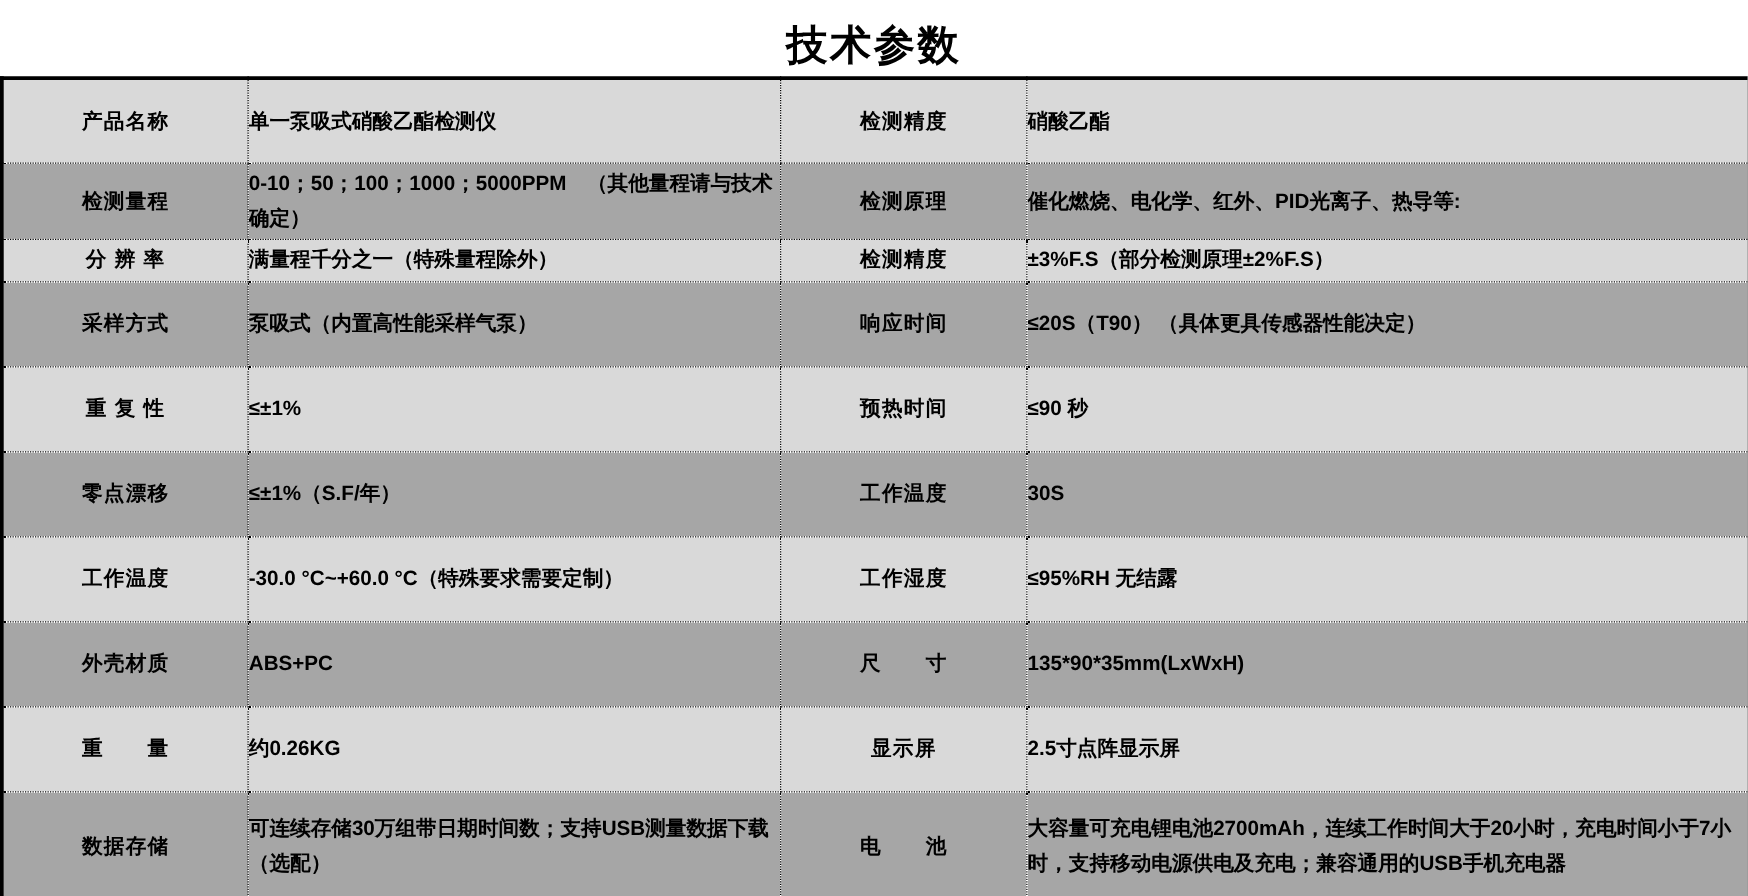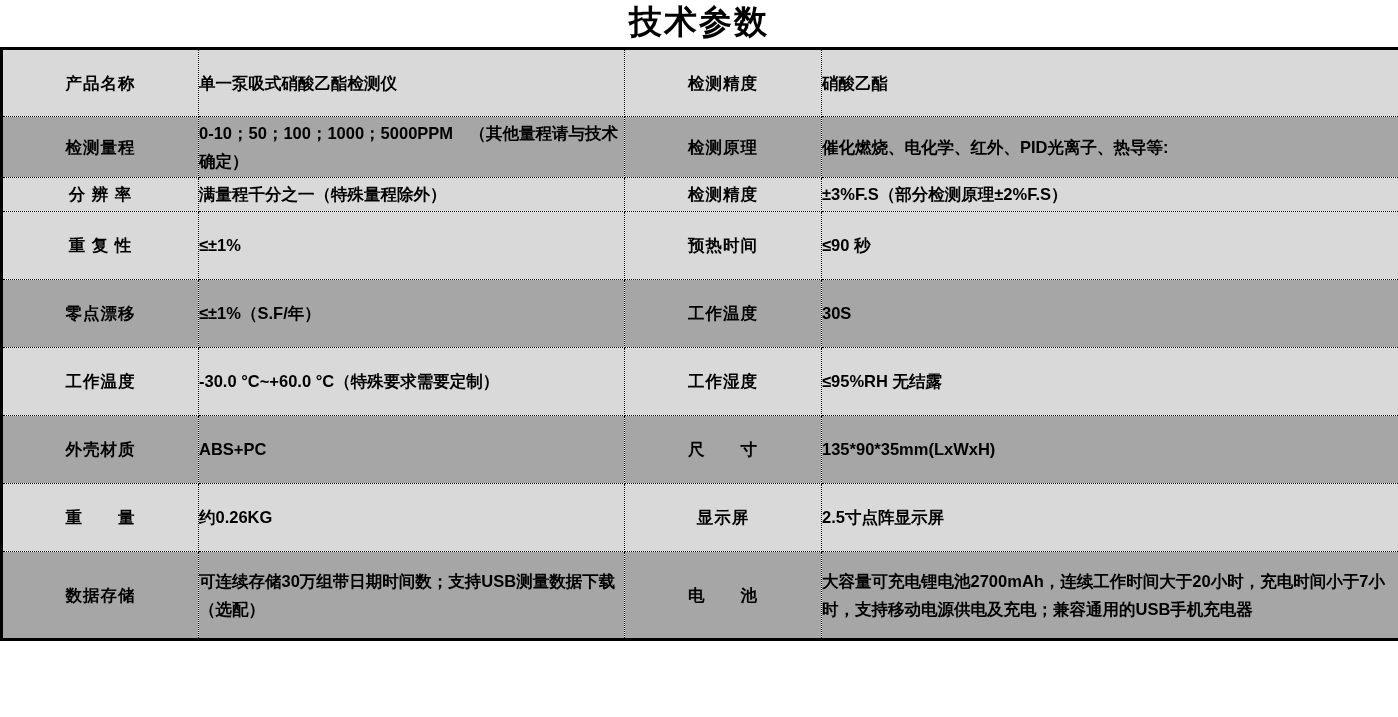--- a/index.html
+++ b/index.html
@@ -3,21 +3,21 @@
 <meta charset="utf-8">
 <style>
   html,body{margin:0;padding:0;}
   body{
     width:1398px;height:717px;background:#ffffff;overflow:hidden;
     font-family:"Liberation Sans","DejaVu Sans",sans-serif;
     font-weight:bold;color:#000;
   }
   .title{
     text-align:center;font-size:33px;font-weight:bold;
-    margin:0;padding:2px 0 5px 0;letter-spacing:2px;line-height:1.2;
+    margin:0;padding:16px 0 5px 0;letter-spacing:2px;line-height:1.2;
   }
   table.spec{
     width:1398px;border-collapse:collapse;table-layout:fixed;
     border:3px solid #000;
   }
   table.spec td{
     border:1px dotted #000;
     font-size:16.5px;line-height:1.7;
     padding:2px 0;vertical-align:middle;
     overflow:hidden;
@@ -56,20 +56,26 @@
         <td class="val">0-10；50；100；1000；5000PPM　（其他量程请与技术确定）</td>
         <td class="lab">检测原理</td>
         <td class="val">催化燃烧、电化学、红外、PID光离子、热导等:</td>
       </tr>
       <tr class="light r-short">
         <td class="lab">分 辨 率</td>
         <td class="val">满量程千分之一（特殊量程除外）</td>
         <td class="lab">检测精度</td>
         <td class="val">±3%F.S（部分检测原理±2%F.S）</td>
       </tr>
+      <tr class="dark r-std">
+        <td class="lab">采样方式</td>
+        <td class="val">泵吸式（内置高性能采样气泵）</td>
+        <td class="lab">响应时间</td>
+        <td class="val">≤20S（T90） （具体更具传感器性能决定）</td>
+      </tr>
       <tr class="light r-std">
         <td class="lab">重 复 性</td>
         <td class="val">≤±1%</td>
         <td class="lab">预热时间</td>
         <td class="val">≤90 秒</td>
       </tr>
       <tr class="dark r-std">
         <td class="lab">零点漂移</td>
         <td class="val">≤±1%（S.F/年）</td>
         <td class="lab">工作温度</td>

